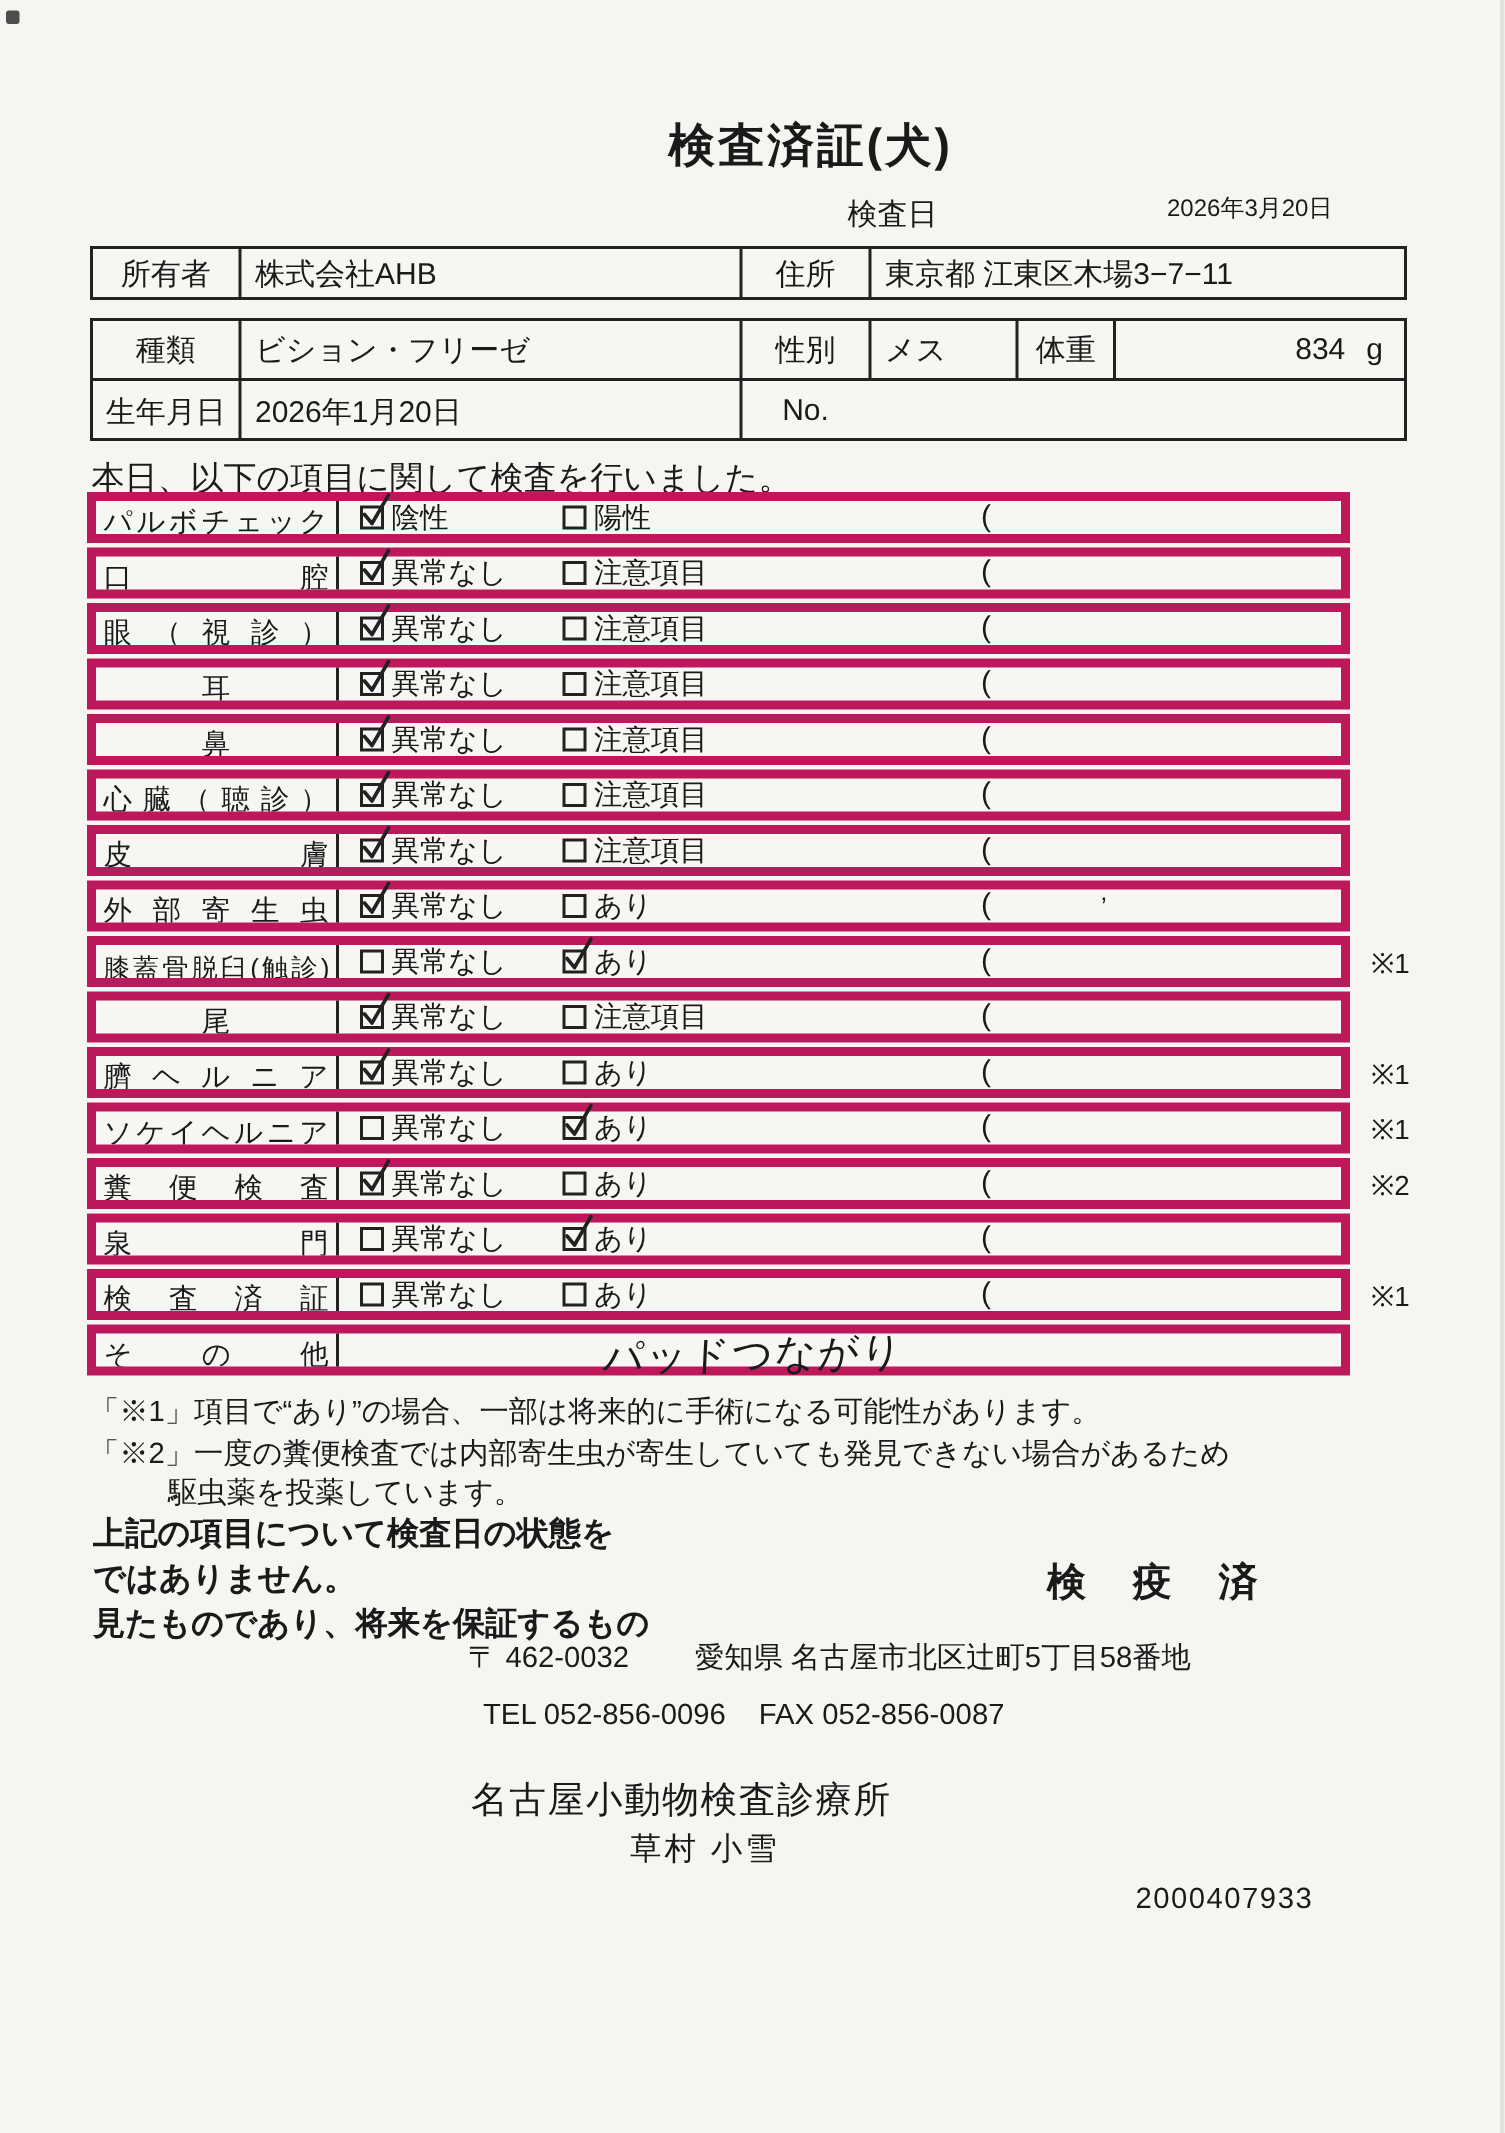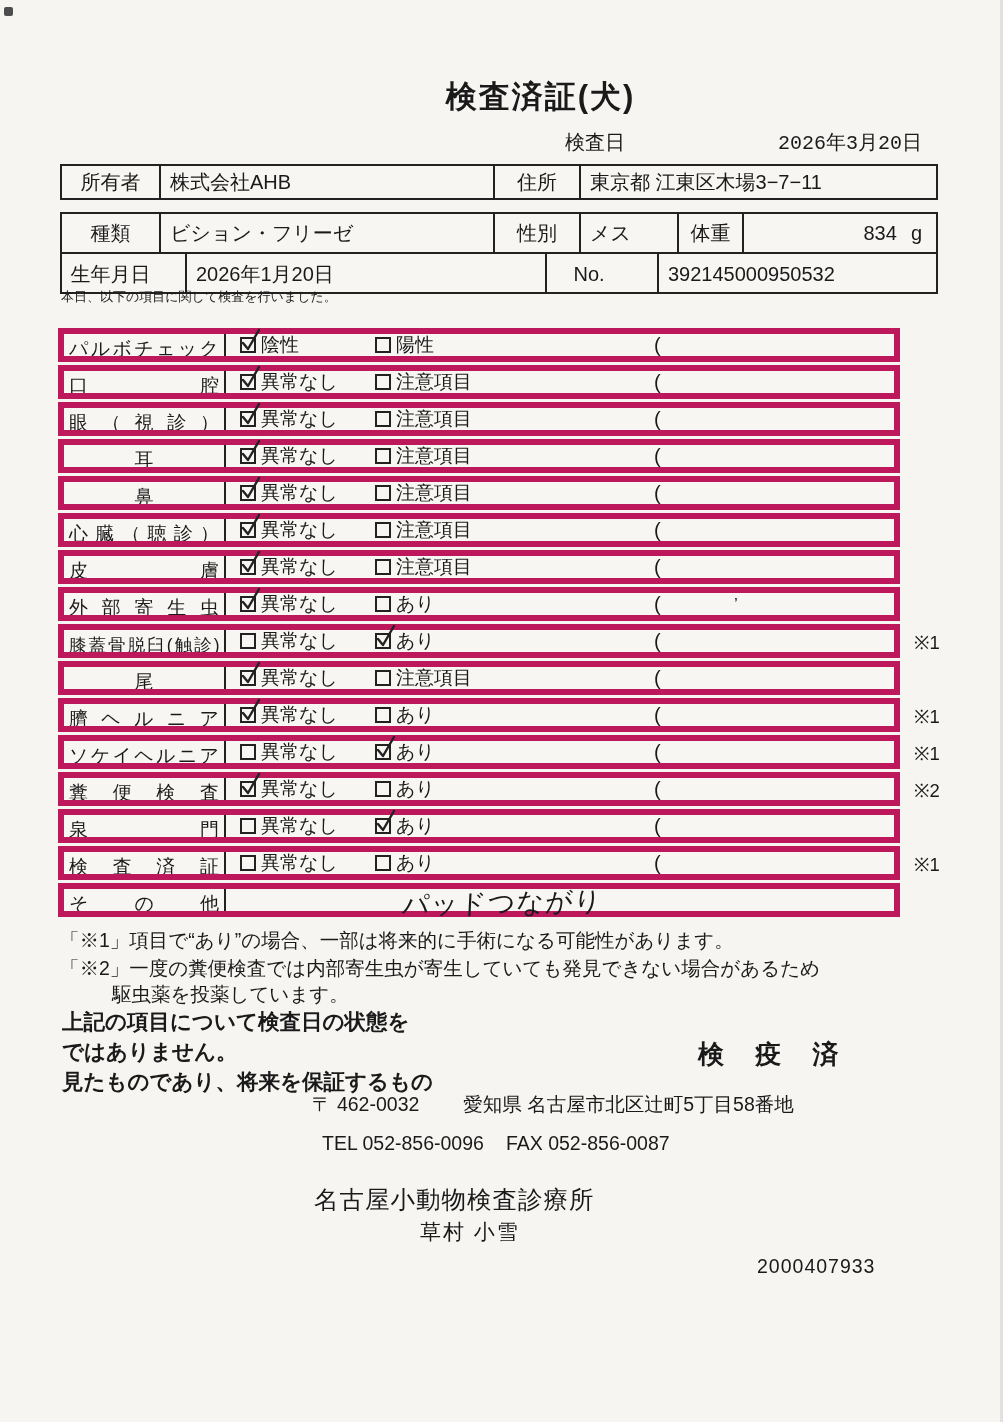--- a/index.html
+++ b/index.html
@@ -15,35 +15,35 @@
   }
   .speck{position:absolute;left:4px;top:7px;width:9px;height:9px;background:#4d4d4d;border-radius:2px;}
   .edge{position:absolute;right:0;top:0;width:3px;height:100%;background:#e3e1de;}
 
   .title{
     position:absolute;top:76px;left:0;right:0;
     text-align:center;padding-left:78px;
     font-size:31px;font-weight:600;letter-spacing:2px;
   }
   .examdate-label{position:absolute;top:129px;left:565px;font-size:20px;}
-  .examdate-value{position:absolute;top:129px;left:778px;font-size:20px;font-family:Liberation Mono, monospace;}
+  .examdate-value{position:absolute;top:129px;left:778px;font-size:16px;}
 
   .tbl{position:absolute;left:60px;width:878px;border:2px solid #222;box-sizing:border-box;background:#f7f6f3;}
   .tbl .cell{box-sizing:border-box;border-left:2px solid #222;display:flex;align-items:center;font-size:20px;overflow:hidden;white-space:nowrap;}
   .tbl .cell:first-child{border-left:none;}
   .tbl .lab{justify-content:center;}
   .tbl .val{padding-left:9px;}
   #owner-table{top:164px;height:36px;display:grid;grid-template-columns:97px 334px 86px auto;}
   #pet-table{top:212px;height:82px;}
   #pet-table .trow{display:grid;height:40px;}
   #pet-table .trowA{grid-template-columns:97px 334px 86px 98px 65px auto;border-bottom:2px solid #222;height:38px;}
-  #pet-table .trowB{grid-template-columns:97px 334px 86px auto;gap:26px;}
+  #pet-table .trowB{grid-template-columns:97px 334px 86px auto;}
   .wval{justify-content:flex-end;padding-right:14px;gap:14px;}
 
-  .intro{position:absolute;top:288px;left:61px;font-size:13px;}
+  .intro{position:absolute;top:304px;left:61px;font-size:22px;}
 
   .ctable{position:absolute;top:328px;left:58px;width:842px;display:flex;flex-direction:column;gap:3px;}
   .crow{position:relative;height:34px;box-sizing:border-box;border:6px solid #be185d;background:#f7f6f3;display:flex;}
   .item{
     width:162px;box-sizing:border-box;border-right:2px solid #222;
     padding:0 5px;font-size:19px;line-height:29px;
     text-align:justify;text-align-last:justify;overflow:hidden;white-space:nowrap;
   }
   .item.single{text-align-last:center;}
   .item.tight{font-size:17.5px;letter-spacing:-0.6px;line-height:30px;}
@@ -105,21 +105,20 @@
       <div class="cell lab">体重</div>
       <div class="cell wval">
         <span>834</span>
         <span>g</span>
       </div>
     </div>
     <div class="trow trowB">
       <div class="cell lab">生年月日</div>
       <div class="cell val">2026年1月20日</div>
       <div class="cell lab">No.</div>
-      <div class="cell val">392145000950532</div>
     </div>
   </div>
 
   <div class="intro">本日、以下の項目に関して検査を行いました。</div>
 
   <div class="ctable">
       <div class="crow">
         <div class="item">パルボチェック</div>
         <div class="rbody">
           <span class="grp cb1">

